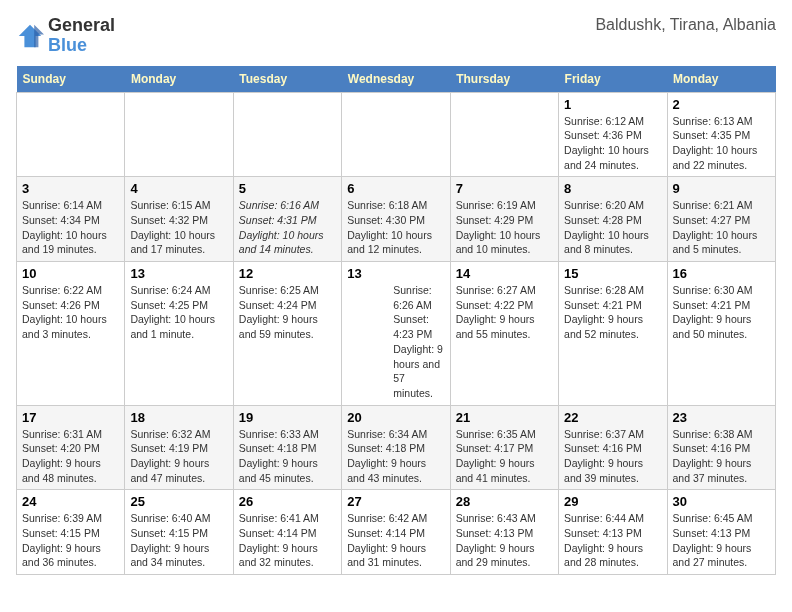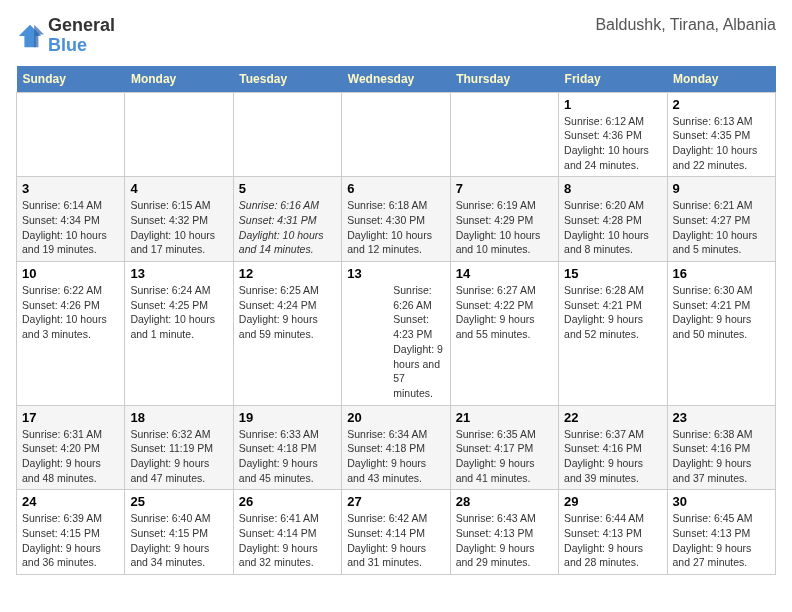--- a/index.html
+++ b/index.html
@@ -225,21 +225,21 @@
       <tr>
         <td>
           <span class="day-num">17</span>
           <div class="day-info" style="white-space: pre-line;">Sunrise: 6:31 AM
 Sunset: 4:20 PM
 Daylight: 9 hours and 48 minutes.</div>
         </td>
         <td>
           <span class="day-num">18</span>
           <div class="day-info" style="white-space: pre-line;">Sunrise: 6:32 AM
-Sunset: 11:19 PM
+Sunset: 4:19 PM
 Daylight: 9 hours and 47 minutes.</div>
         </td>
         <td>
           <span class="day-num">19</span>
           <div class="day-info" style="white-space: pre-line;">Sunrise: 6:33 AM
 Sunset: 4:18 PM
 Daylight: 9 hours and 45 minutes.</div>
         </td>
         <td>
           <span class="day-num">20</span>

